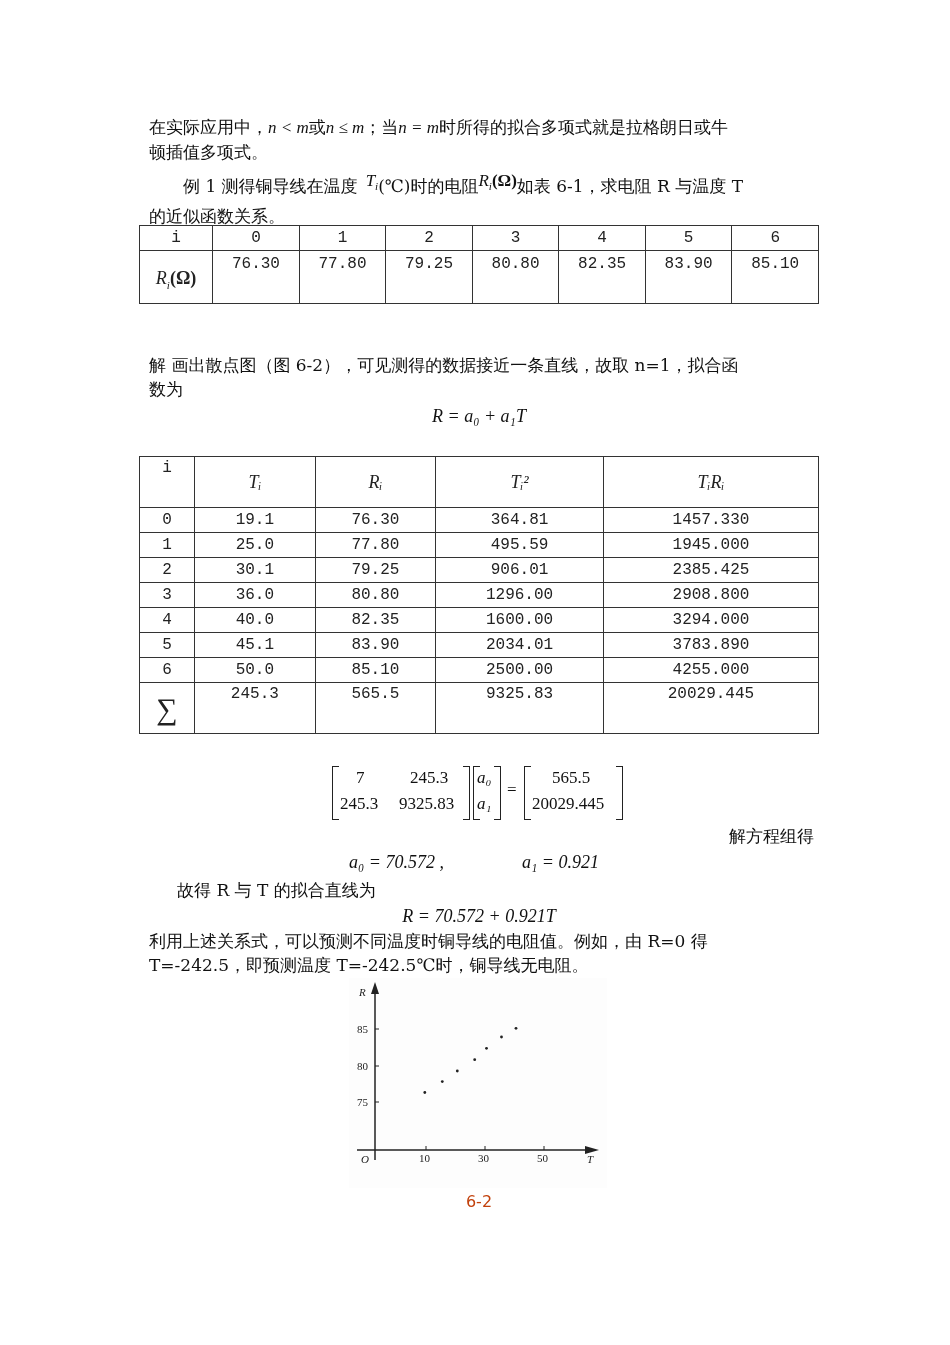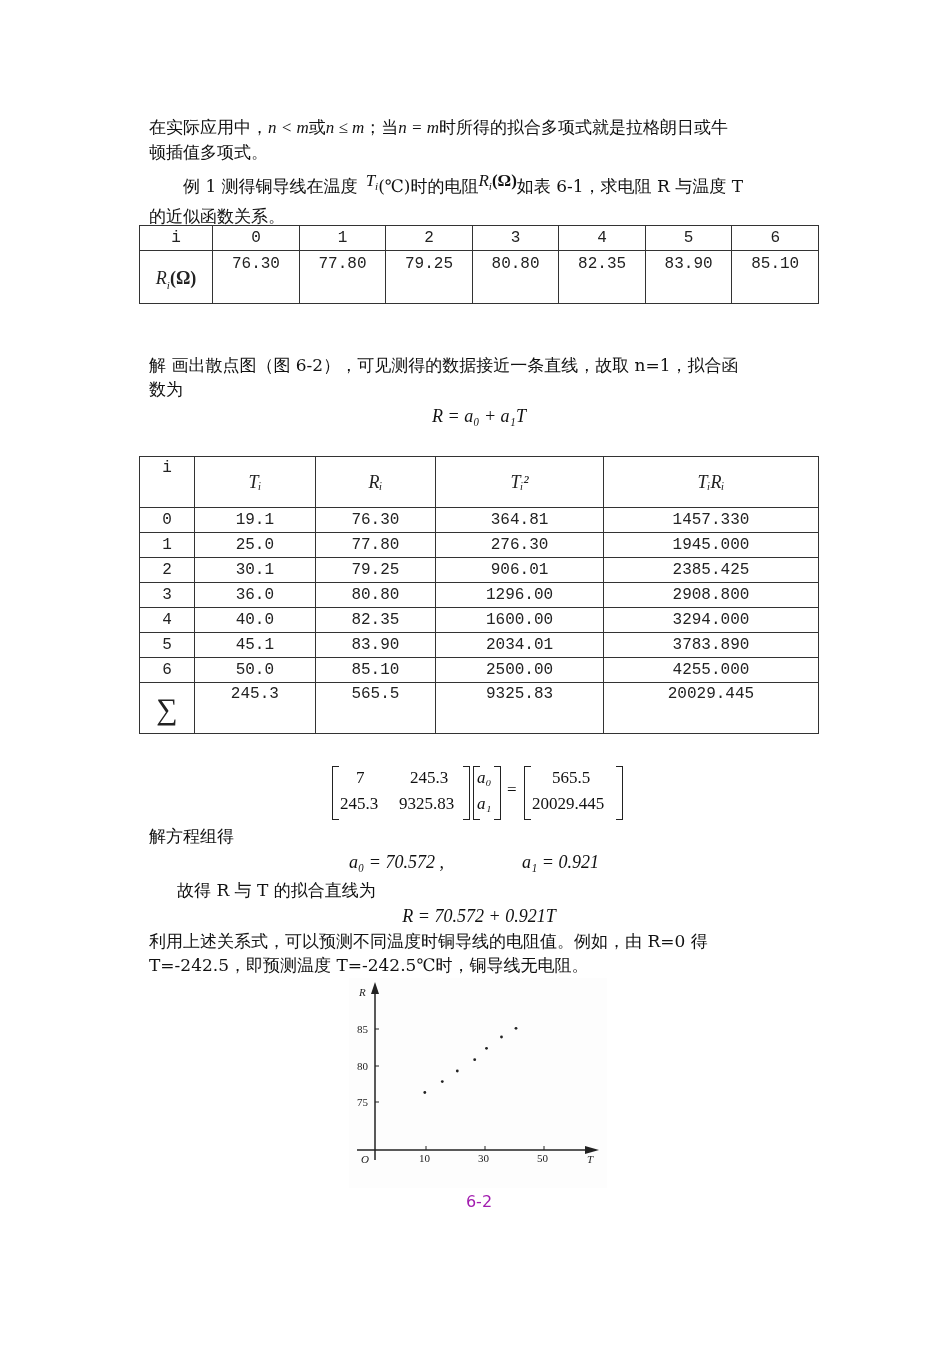--- a/index.html
+++ b/index.html
@@ -26,21 +26,21 @@
   #t2 tr.sum td { height:48px; vertical-align:top; padding-top:2px; }
   #t2 tr.sum td.sigma { vertical-align:middle; font-family:"Liberation Serif", serif; font-size:30px; }
   sub, sup { font-size:11px; }
   .matrix { position:absolute; left:328px; top:766px; height:54px; }
   .bracket { position:absolute; top:0; height:52px; width:6px; border:1.5px solid #222; }
   .bl { border-right:none; }
   .br { border-left:none; }
   .mcell { position:absolute; font-family:"Liberation Serif", serif; font-size:17px; }
   .chart { position:absolute; left:345px; top:978px; width:258px; height:210px; background:#fdfdfd; }
   .caption { position:absolute; left:450px; top:1192px; width:50px; text-align:center;
-             font-family:"DejaVu Sans", sans-serif; font-size:16px; color:#a21caf; }
+             font-family:"DejaVu Sans", sans-serif; font-size:16px; color:#c2410c; }
 </style>
 </head>
 <body>
 
 <div class="page">
 
   <div class="para" style="top:115px;">
     <span>在实际应用中，</span><span class="math">n &lt; m</span><span>或</span><span class="math">n ≤ m</span><span>；当</span><span class="math">n = m</span><span>时所得的拟合多项式就是拉格朗日或牛</span><br>
     <span>顿插值多项式。</span>
   </div>
@@ -94,21 +94,21 @@
       <td>0</td>
       <td>19.1</td>
       <td>76.30</td>
       <td>364.81</td>
       <td>1457.330</td>
     </tr>
     <tr>
       <td>1</td>
       <td>25.0</td>
       <td>77.80</td>
-      <td>276.30</td>
+      <td>495.59</td>
       <td>1945.000</td>
     </tr>
     <tr>
       <td>2</td>
       <td>30.1</td>
       <td>79.25</td>
       <td>906.01</td>
       <td>2385.425</td>
     </tr>
     <tr>
@@ -160,21 +160,21 @@
     <div class="mcell math" style="left:145px; top:2px;">a₀</div>
     <div class="mcell math" style="left:145px; top:28px;">a₁</div>
     <div class="bracket br" style="left:162px;"></div>
     <div class="mcell" style="left:175px; top:14px;">=</div>
     <div class="bracket bl" style="left:192px;"></div>
     <div class="mcell" style="left:220px; top:2px;">565.5</div>
     <div class="mcell" style="left:200px; top:28px;">20029.445</div>
     <div class="bracket br" style="left:284px;"></div>
   </div>
 
-  <div class="para" style="top:824px;">解方程组得</div>
+  <div class="para" style="top:824px;text-align:right;">解方程组得</div>
   <div class="center math" style="left:345px; top:852px; width:130px; text-align:left;">a₀ = 70.572 ,</div>
   <div class="center math" style="left:518px; top:852px; width:110px; text-align:left;">a₁ = 0.921</div>
 
   <div class="para" style="top:878px;margin-left:28px;">故得 R 与 T 的拟合直线为</div>
   <div class="center math" style="left:375px; top:906px; width:200px;">R = 70.572 + 0.921T</div>
   <div class="para" style="top:929px;">
     <span>利用上述关系式，可以预测不同温度时铜导线的电阻值。例如，由 R=0 得</span><br>
     <span>T=-242.5，即预测温度    T=-242.5℃时，铜导线无电阻。</span>
   </div>
 

